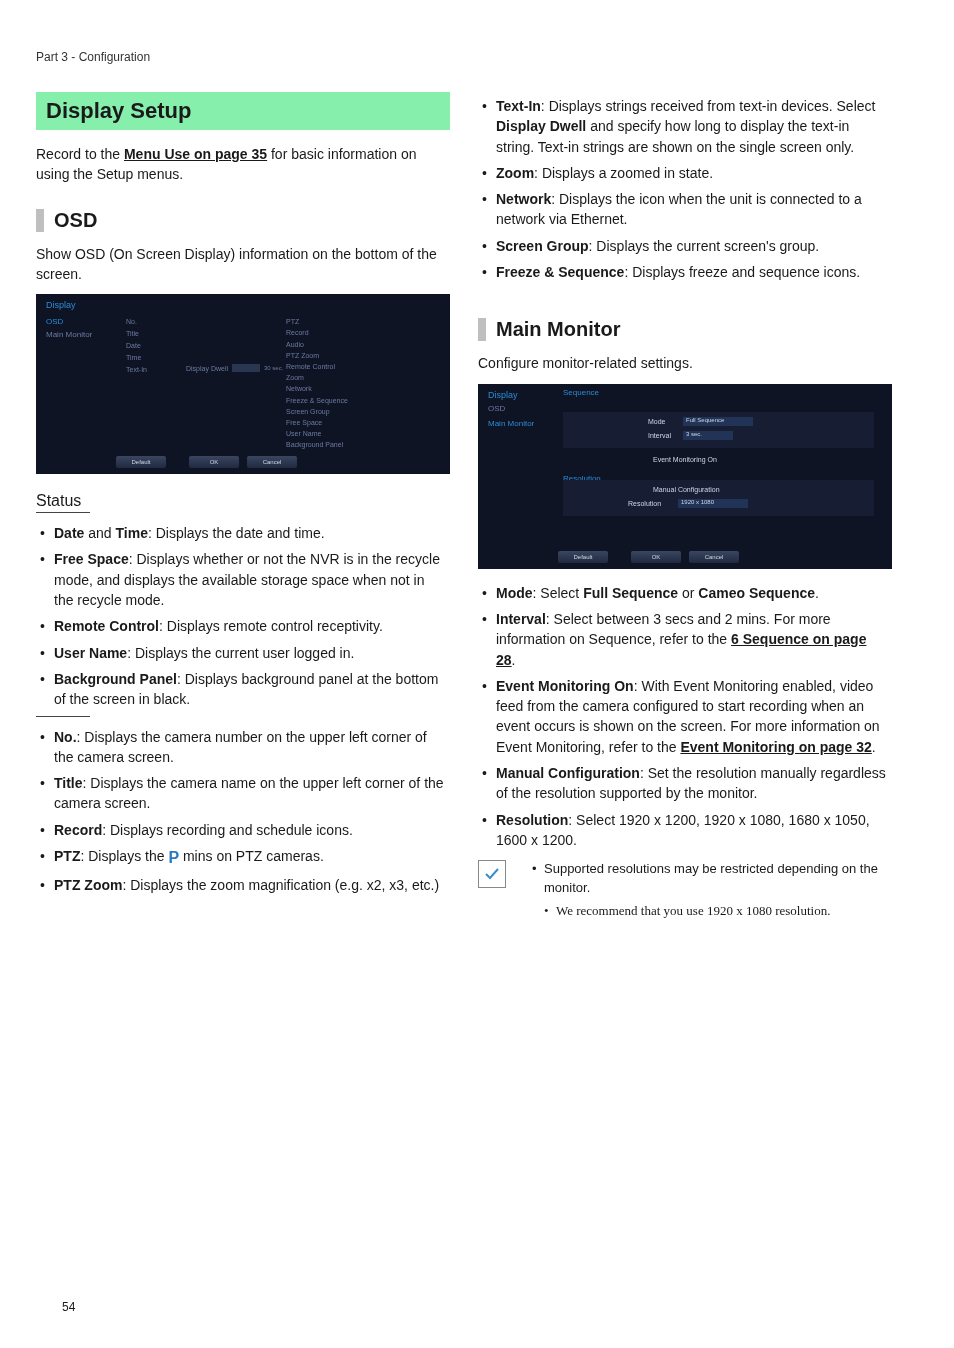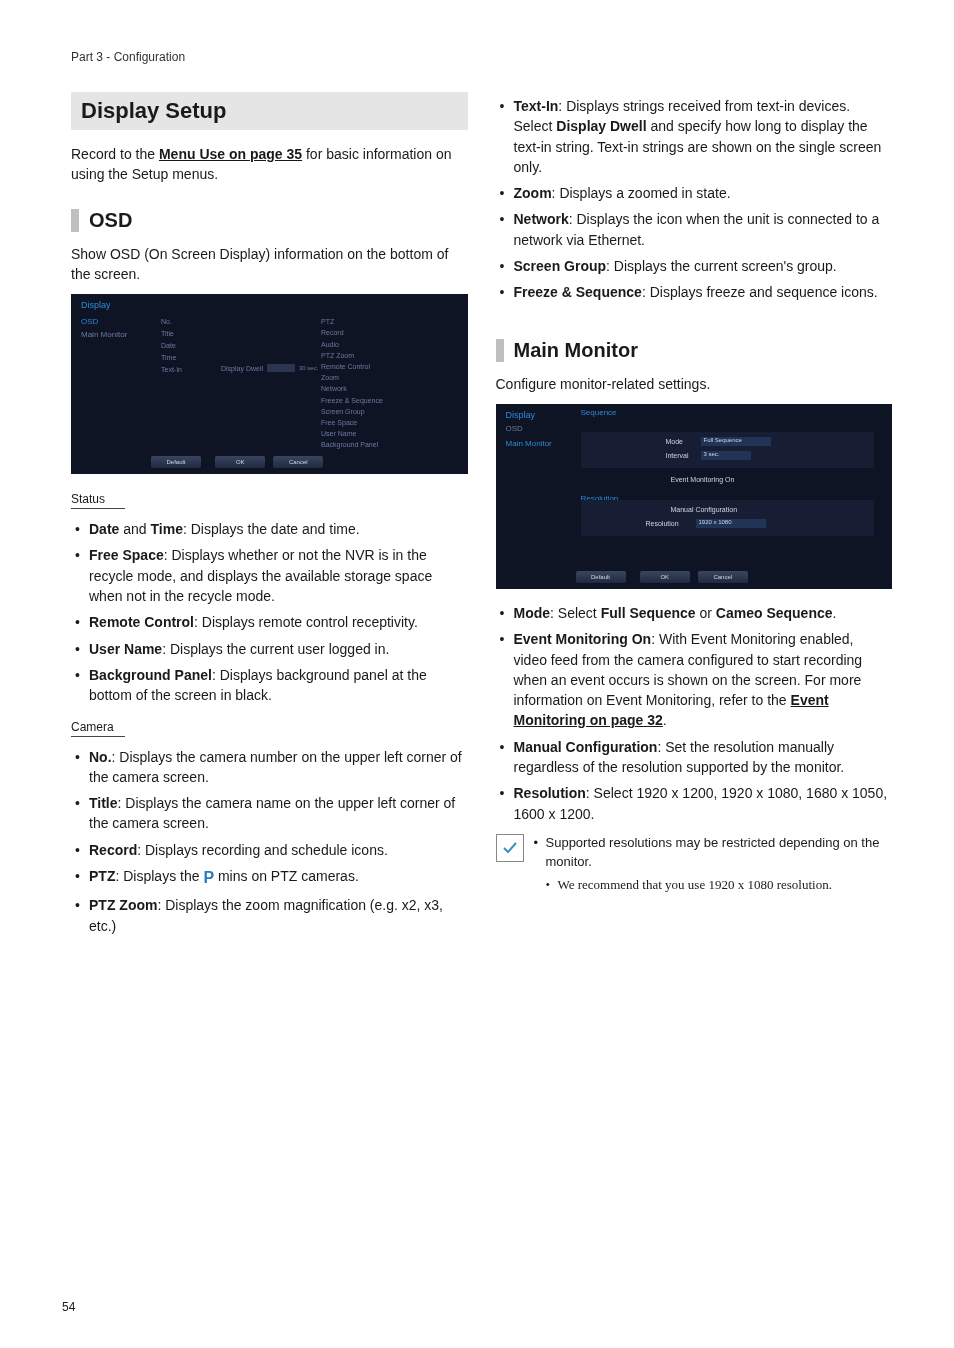--- a/index.html
+++ b/index.html
@@ -1,21 +1,21 @@
 <!DOCTYPE html>
 <html><head>
 <meta charset="utf-8">
 <style>
   * { box-sizing: border-box; margin: 0; padding: 0; }
   html, body { width: 954px; height: 1348px; background: #fff; font-family: Arial, Helvetica, sans-serif; color: #1a1a1a; }
-  .page { width: 954px; height: 1348px; padding: 50px 62px 40px 71px; position: relative; }
+  .page { width: 954px; height: 1348px; padding: 50px 62px 40px 36px; position: relative; }
   .running-head { font-size: 12px; color: #333; margin-bottom: 28px; }
   .columns { display: flex; gap: 28px; }
   .col { flex: 1; min-width: 0; }
-  .h1-bar { background: #e5e5e5; padding: 6px 10px; margin-bottom: 14px; }
+  .h1-bar { background: #86efac; padding: 6px 10px; margin-bottom: 14px; }
   .h1-bar span { font-size: 22px; font-weight: 700; color: #1a1a1a; }
   .h2-block { display: flex; align-items: stretch; margin: 24px 0 12px 0; }
   .h2-rule { width: 8px; background: #bfbfbf; margin-right: 10px; }
   .h2-text { font-size: 20px; font-weight: 700; }
   .body-p { font-size: 14px; line-height: 1.45; margin-bottom: 10px; }
   .link-u { text-decoration: underline; font-weight: 700; }
   .screenshot { width: 100%; height: 180px; background: #0f1424; position: relative; margin: 8px 0 18px 0; }
   .ss-tab { position: absolute; top: 6px; left: 10px; font-size: 9px; color: #2a8bd6; }
   .ss-side { position: absolute; top: 22px; left: 10px; font-size: 8px; color: #1d5b8c; line-height: 1.6; }
   .ss-side div { color: #2a8bd6; }
@@ -36,27 +36,27 @@
   .ss2-l1 { position: absolute; top: 34px; left: 170px; font-size: 7px; color: #cfd6e6; }
   .ss2-seg1 { position: absolute; top: 33px; left: 205px; width: 70px; height: 9px; background: #213356; font-size: 6px; color: #cfd6e6; padding-left: 3px; }
   .ss2-l2 { position: absolute; top: 48px; left: 170px; font-size: 7px; color: #cfd6e6; }
   .ss2-seg2 { position: absolute; top: 47px; left: 205px; width: 50px; height: 9px; background: #213356; font-size: 6px; color: #cfd6e6; padding-left: 3px; }
   .ss2-l3 { position: absolute; top: 72px; left: 175px; font-size: 7px; color: #cfd6e6; }
   .ss2-grp2 { position: absolute; top: 90px; left: 85px; font-size: 8px; color: #2a8bd6; }
   .ss2-block2 { position: absolute; top: 96px; left: 85px; right: 18px; height: 36px; background: #171d32; }
   .ss2-l4 { position: absolute; top: 102px; left: 175px; font-size: 7px; color: #cfd6e6; }
   .ss2-l5 { position: absolute; top: 116px; left: 150px; font-size: 7px; color: #cfd6e6; }
   .ss2-seg3 { position: absolute; top: 115px; left: 200px; width: 70px; height: 9px; background: #213356; font-size: 6px; color: #cfd6e6; padding-left: 3px; }
-  .subhead { font-size: 12px; margin: 14px 0 2px 0; }
+  .subhead { font-size: 16px; margin: 14px 0 2px 0; }
   .sub-rule { width: 54px; height: 1px; background: #444; margin-bottom: 10px; }
   ul.bullets { list-style: none; padding: 0; margin: 4px; }
   ul.bullets > li { font-size: 14px; line-height: 1.45; padding-left: 14px; position: relative; margin-bottom: 6px; }
   ul.bullets > li::before { content: "•"; position: absolute; left: 0; top: 0; font-size: 14px; }
   .inline-icon { display: inline-block; vertical-align: middle; }
-  .note-box { display: flex; gap: 10px; margin-top: 10px; }
+  .note-box { display: flex; gap: 26px; margin-top: 10px; }
   .note-icon { width: 28px; height: 28px; border: 1px solid #888; display: flex; align-items: center; justify-content: center; flex-shrink: 0; }
   .note-body { font-size: 13px; line-height: 1.45; }
   .note-body ul { list-style: none; padding: 0; }
   .note-body ul li { padding-left: 12px; position: relative; margin-bottom: 4px; }
   .note-body ul li::before { content: "•"; position: absolute; left: 0; }
   .page-num { position: absolute; left: 62px; bottom: 34px; font-size: 12px; }
 </style>
 </head>
 <body>
 
@@ -125,21 +125,20 @@
       <div class="sub-rule"></div>
 
       <ul class="bullets">
         <li><b>Date</b><span> and </span><b>Time</b><span>: Displays the date and time.</span></li>
         <li><b>Free Space</b><span>: Displays whether or not the NVR is in the recycle mode, and displays the available storage space when not in the recycle mode.</span></li>
         <li><b>Remote Control</b><span>: Displays remote control receptivity.</span></li>
         <li><b>User Name</b><span>: Displays the current user logged in.</span></li>
         <li><b>Background Panel</b><span>: Displays background panel at the bottom of the screen in black.</span></li>
       </ul>
 
-      <div class="subhead">Camera</div>
       <div class="sub-rule"></div>
 
       <ul class="bullets">
         <li><b>No.</b><span>: Displays the camera number on the upper left corner of the camera screen.</span></li>
         <li><b>Title</b><span>: Displays the camera name on the upper left corner of the camera screen.</span></li>
         <li><b>Record</b><span>: Displays recording and schedule icons.</span></li>
         <li><b>PTZ</b><span>: Displays the </span>
           <span class="inline-icon" style="color:#2a7ac0;font-weight:700;font-size:16px;">P</span>
           <span> mins on PTZ cameras.</span></li>
         <li><b>PTZ Zoom</b><span>: Displays the zoom magnification (e.g. x2, x3, etc.)</span></li>
@@ -182,20 +181,21 @@
         <div class="ss2-seg3">1920 x 1080</div>
         <div class="ss-btn left" style="bottom:6px;">Default</div>
         <div class="ss-bottom">
           <div class="ss-btn">OK</div>
           <div class="ss-btn">Cancel</div>
         </div>
       </div>
 
       <ul class="bullets">
         <li><b>Mode</b><span>: Select </span><b>Full Sequence</b><span> or </span><b>Cameo Sequence</b><span>.</span></li>
+        <li><b>Interval</b><span>: Select between 3 secs and 2 mins. For more information on Sequence, refer to the </span><span class="link-u">6 Sequence on page 28</span><span>.</span></li>
         <li><b>Event Monitoring On</b><span>: With Event Monitoring enabled, video feed from the camera configured to start recording when an event occurs is shown on the screen. For more information on Event Monitoring, refer to the </span><span class="link-u">Event Monitoring on page 32</span><span>.</span></li>
         <li><b>Manual Configuration</b><span>: Set the resolution manually regardless of the resolution supported by the monitor.</span></li>
         <li><b>Resolution</b><span>: Select 1920 x 1200, 1920 x 1080, 1680 x 1050, 1600 x 1200.</span></li>
       </ul>
 
       <div class="note-box">
         <div class="note-icon">
           <svg width="18" height="18" viewBox="0 0 18 18">
               <path d="M3 9 L7 13 L15 4" fill="none" stroke="#3a8fc4" stroke-width="2"></path>
             </svg>

